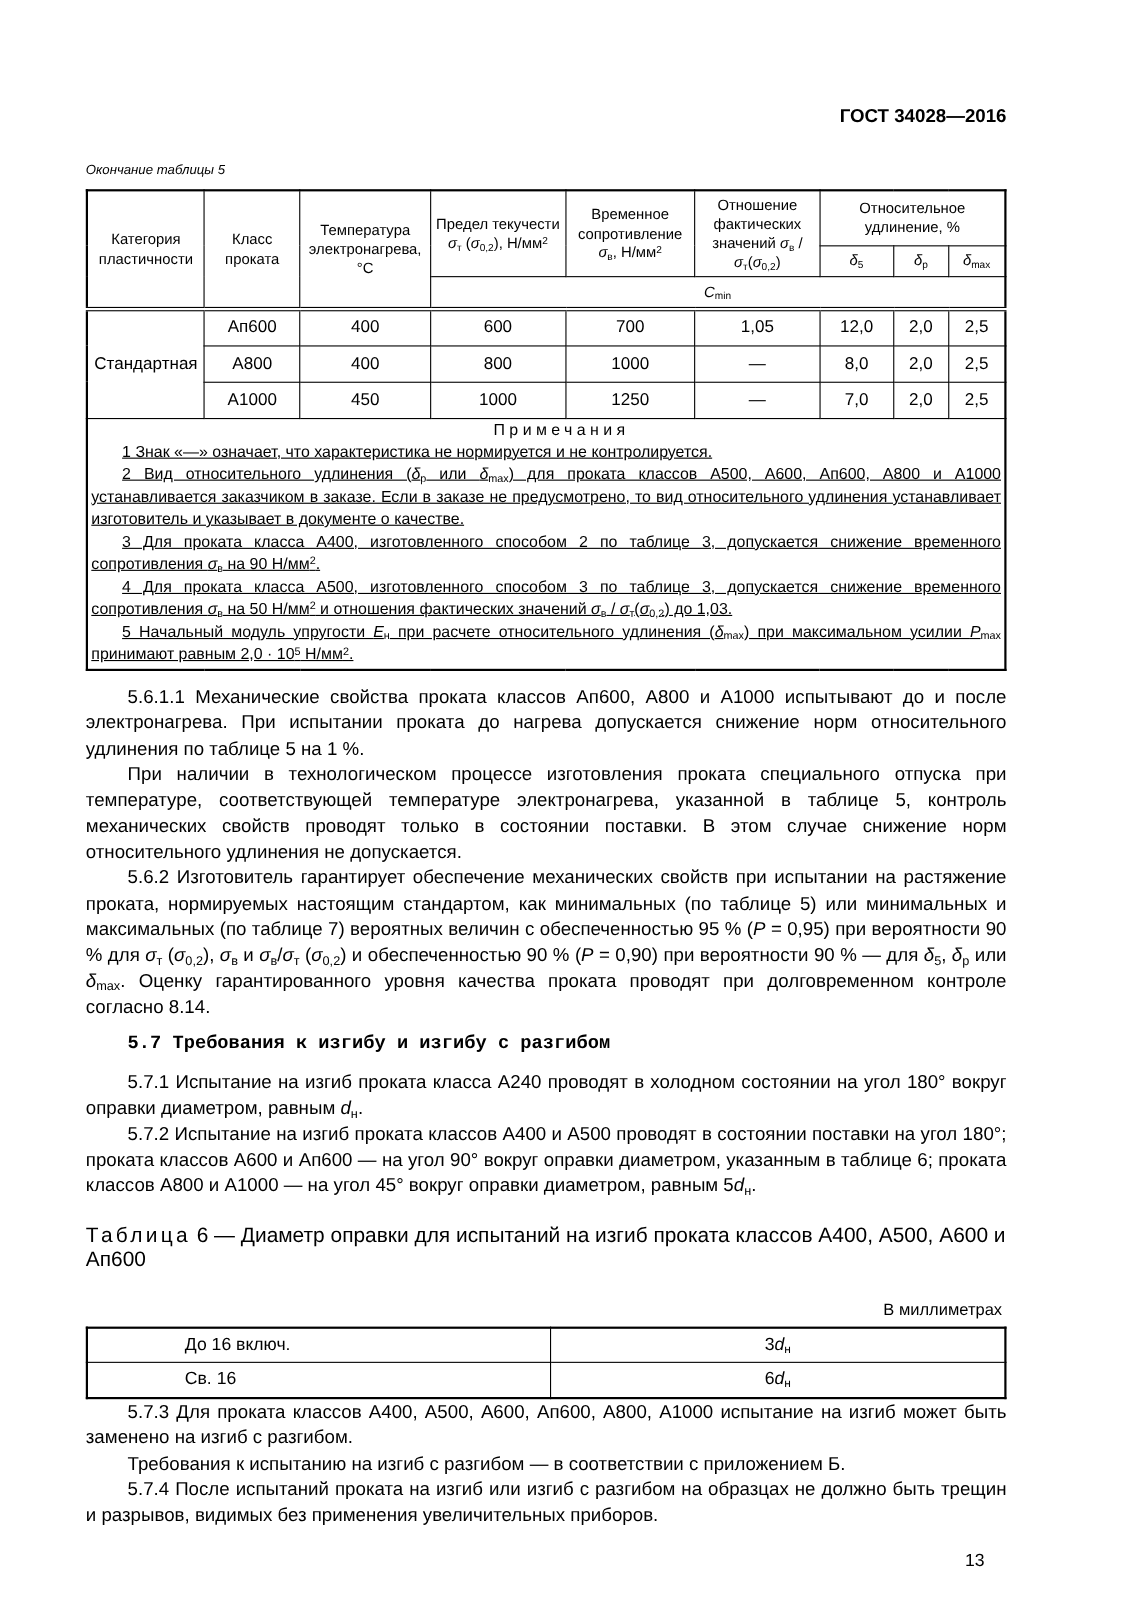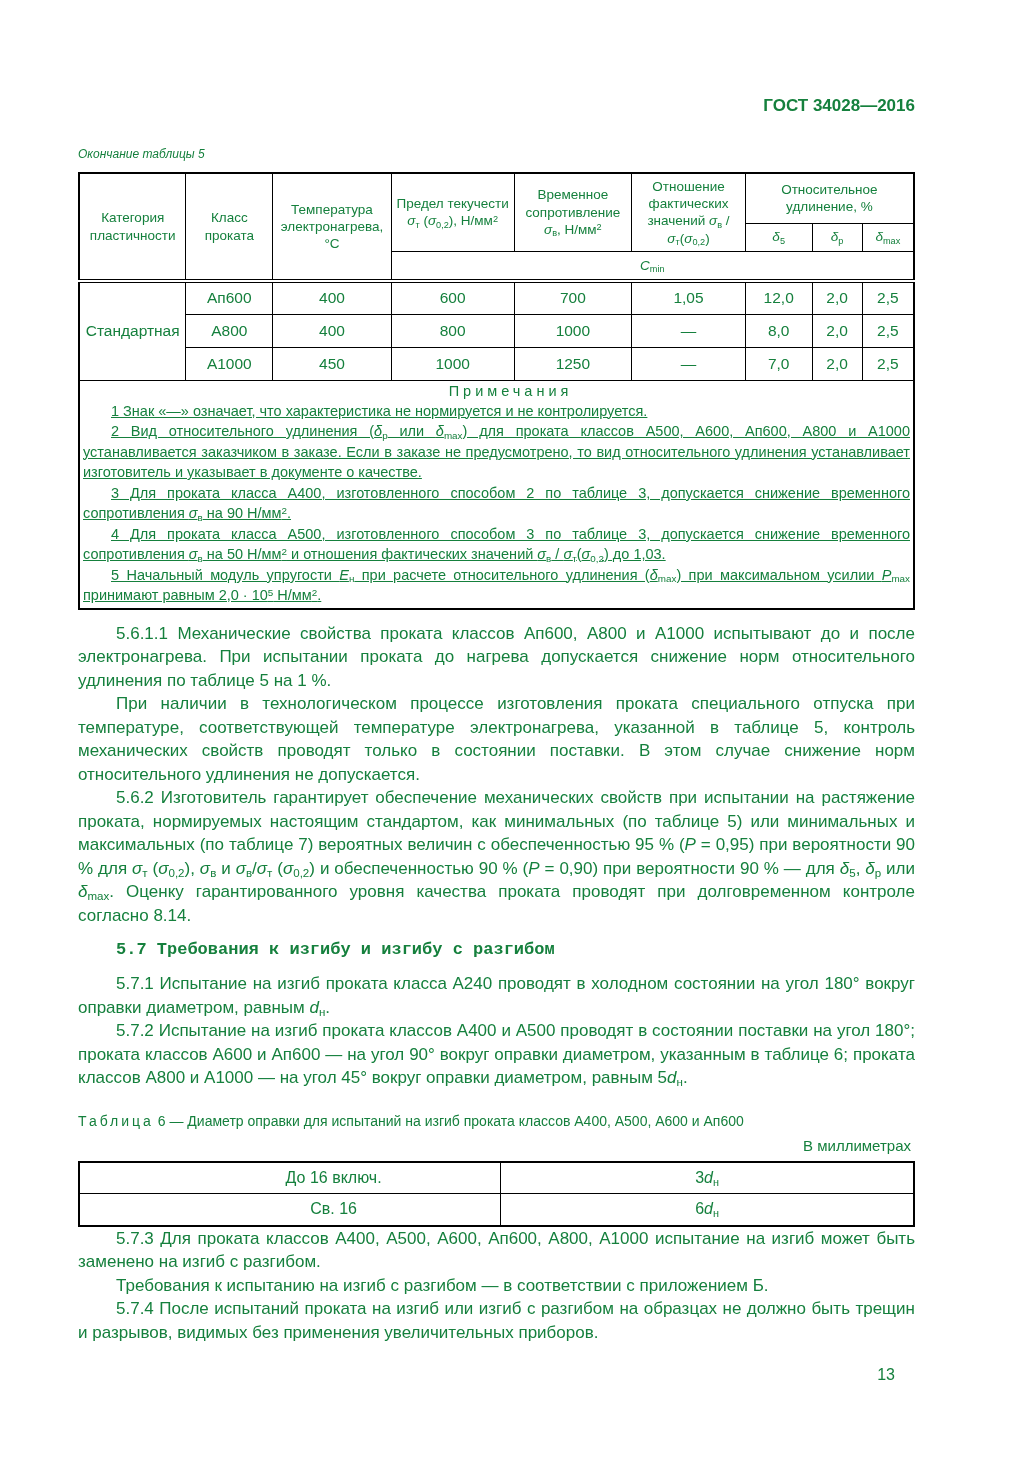--- a/index.html
+++ b/index.html
@@ -2,21 +2,21 @@
 <html lang="ru"><head>
 <meta charset="utf-8">
 <style>
   html,body{margin:0;padding:0;background:#e8e8e8;}
   .page{
     position:relative;
     width:1033px;height:1461px;
     margin:0 auto;
     background:#ffffff;
     font-family:"Liberation Sans","DejaVu Sans",sans-serif;
-    color:#15803d;
+    color:#000000;
     box-sizing:border-box;
   }
   .content{
     position:absolute;
     left:78px; top:0;
     width:837px;
   }
   
   .doc-number{
     margin-top:96px;
@@ -86,25 +86,25 @@
   .h2{
     margin:13px 0 13px 0;
     font-size:17px;
     font-weight:bold;
     text-indent:38px;
     font-family:Liberation Mono, monospace;
   }
   
   .t6cap{
     margin-top:23px;
-    font-size:14px;
+    font-size:19px;
   }
   .ls{letter-spacing:3px;}
   .units{
-    margin:8px 4px 7px 0;
+    margin:25px 4px 7px 0;
     text-align:right;
     font-size:15px;
   }
   table.t6{
     width:100%;
     border-collapse:collapse;
     border:2px solid #000;
     table-layout:fixed;
   }
   table.t6 td{
@@ -116,21 +116,21 @@
     text-align:center;
     vertical-align:middle;
     font-size:13.5px;
     border-bottom:4px double #000;
   }
   table.t6 tr.r td{
     height:32px;
     font-size:16px;
     vertical-align:middle;
   }
-  table.t6 td.l{text-align:center;padding-left:88px;}
+  table.t6 td.l{text-align:left;padding-left:88px;}
   table.t6 td.c{text-align:center;}
   .after-t6{margin-top:16px;}
   .page-number{
     margin-top:22px;
     text-align:right;
     padding-right:20px;
     font-size:16px;
   }
   sub,sup{font-size:68%;line-height:0;position:relative;vertical-align:baseline;}
   sub{top:0.28em;}

